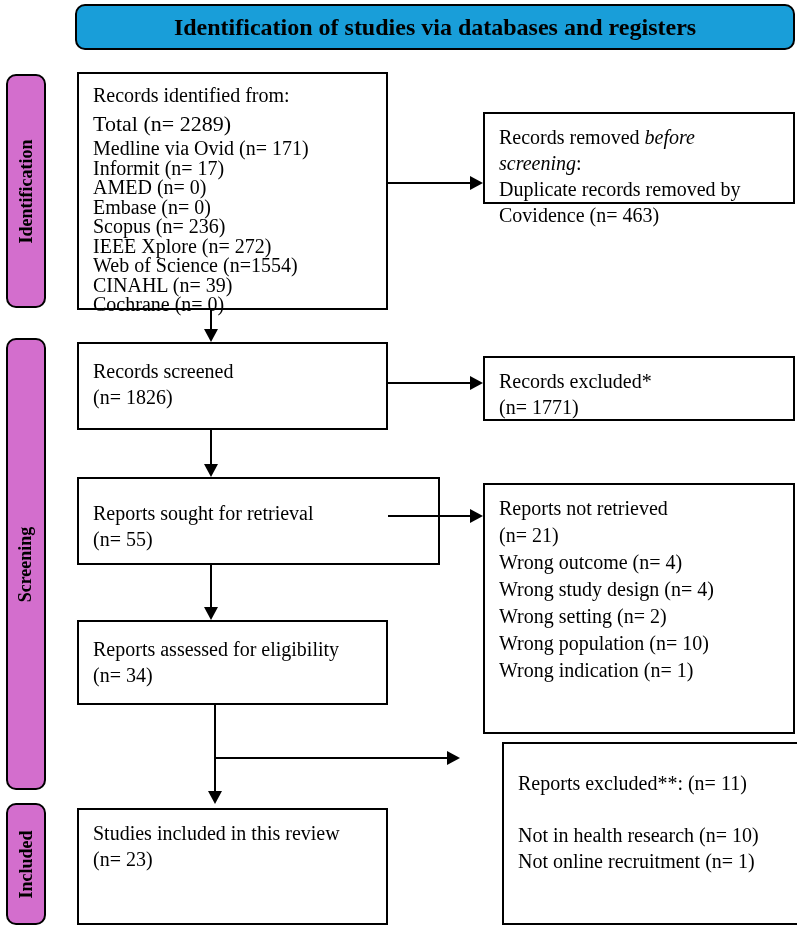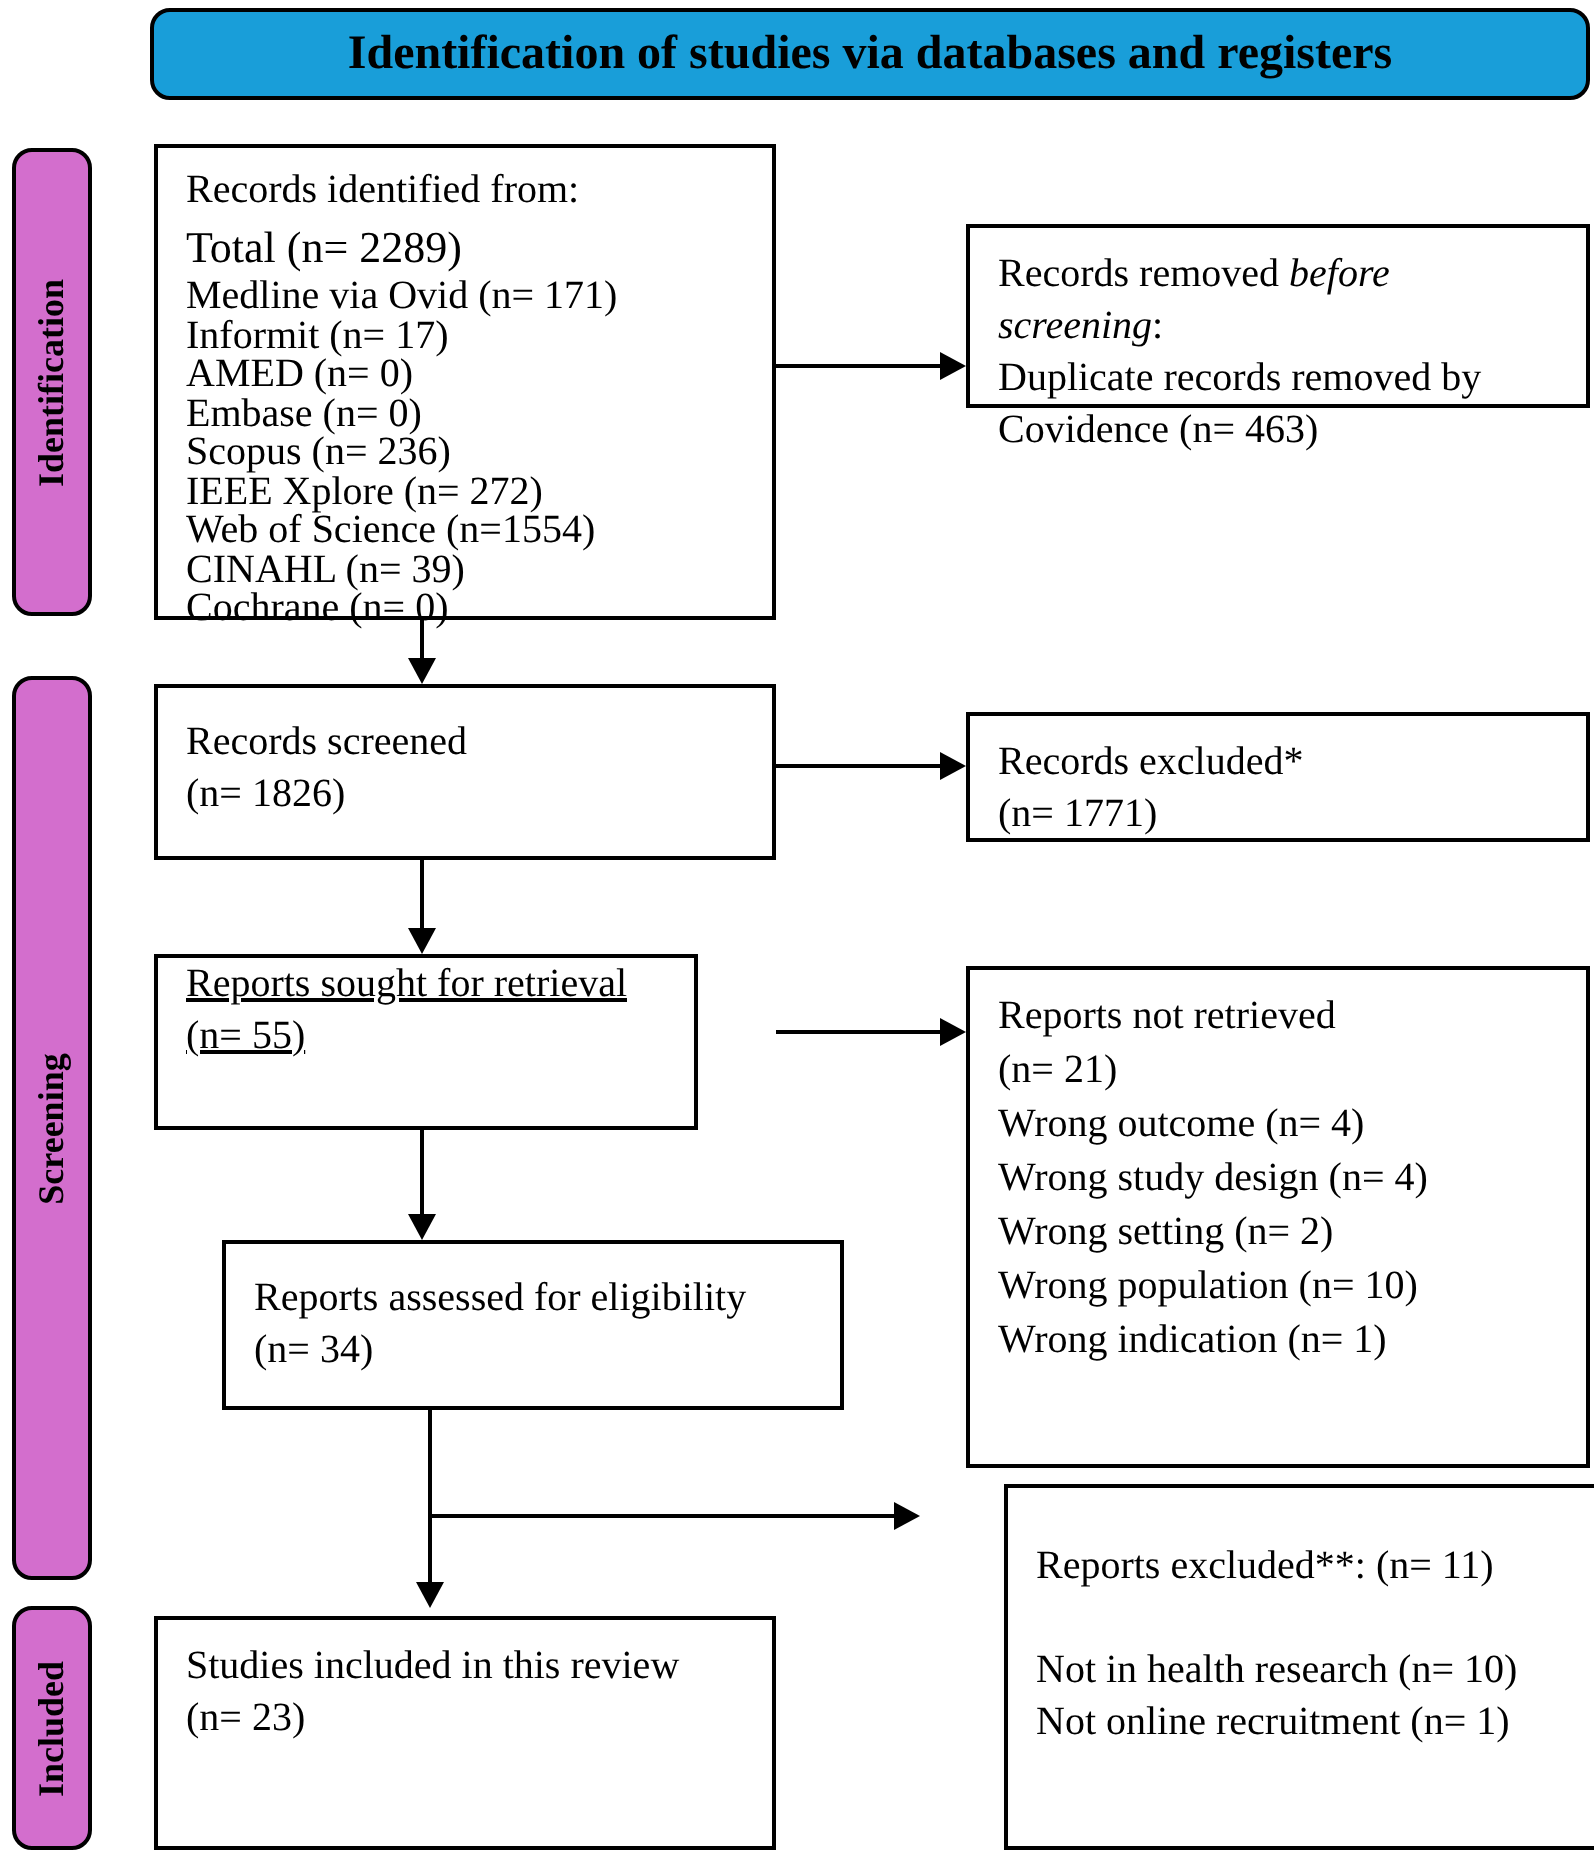--- a/index.html
+++ b/index.html
@@ -73,26 +73,26 @@
     <div class="small">Web of Science (n=1554)</div>
     <div class="small">CINAHL (n= 39)</div>
     <div class="small">Cochrane (n= 0)</div>
   </div>
 
   <div class="box" style="left:77px; top:342px; width:311px; height:88px; padding-top:14px;">
     <div>Records screened</div>
     <div>(n= 1826)</div>
   </div>
 
-  <div class="box" style="left:77px; top:477px; width:272px; height:88px; padding-top:0;text-decoration:underline;">
+  <div class="box" style="left:77px; top:477px; width:363px; height:88px; padding-top:21px;">
     <div>Reports sought for retrieval</div>
     <div>(n= 55)</div>
   </div>
 
-  <div class="box" style="left:77px; top:620px; width:311px; height:85px; padding-top:14px;margin-left:34px;">
+  <div class="box" style="left:77px; top:620px; width:311px; height:85px; padding-top:14px;">
     <div>Reports assessed for eligibility</div>
     <div>(n= 34)</div>
   </div>
 
   <div class="box" style="left:77px; top:808px; width:311px; height:117px; ">
     <div>Studies included in this review</div>
     <div>(n= 23)</div>
   </div>
 
   <div class="box" style="left:483px; top:112px; width:312px; height:92px; padding-top:10px;">

